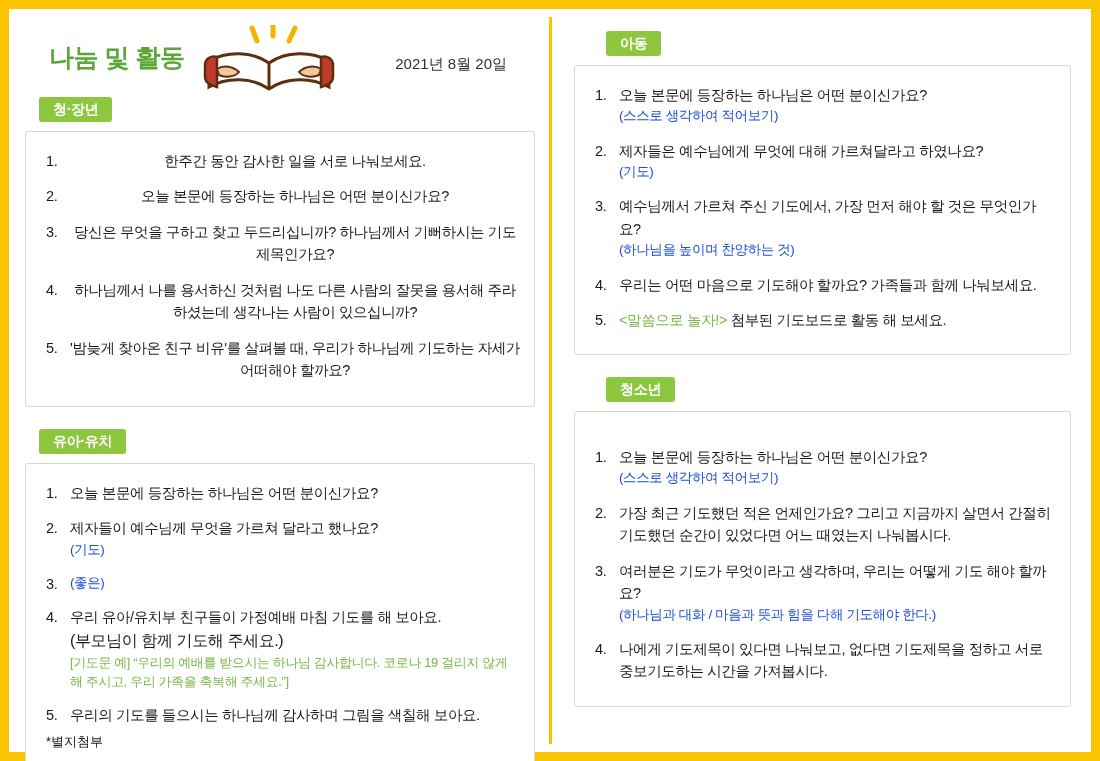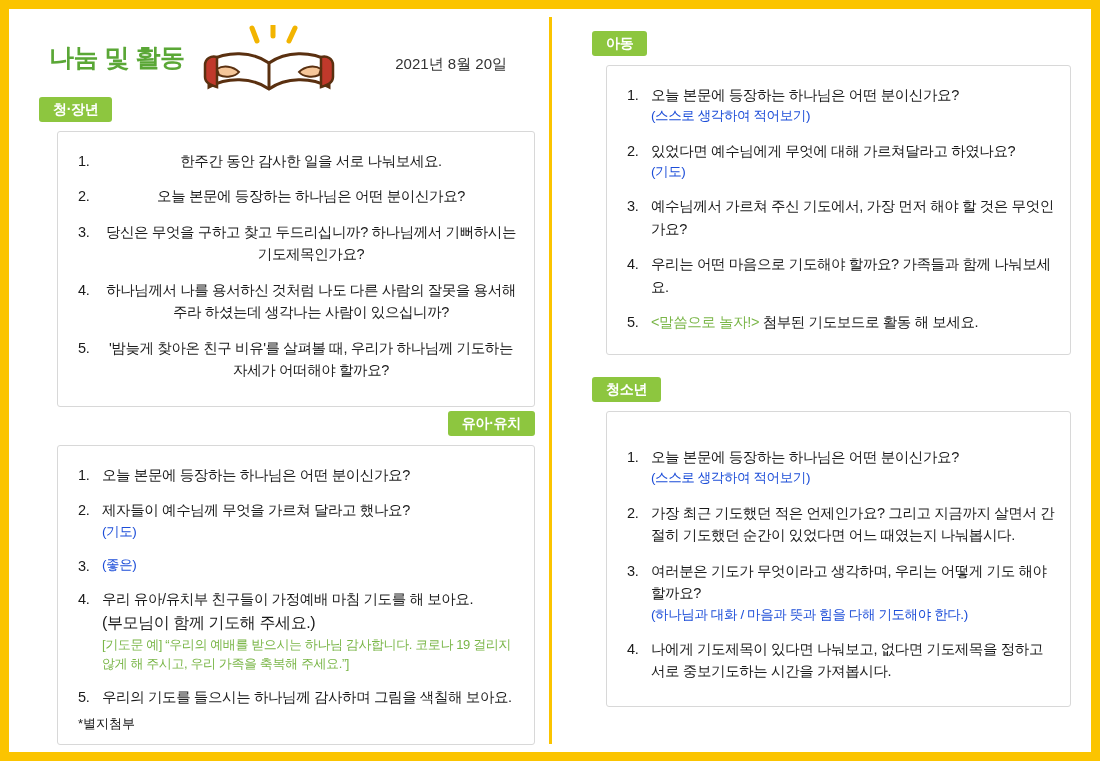--- a/index.html
+++ b/index.html
@@ -85,32 +85,31 @@
     font-weight: bold;
     padding: 5px 14px 6px 14px;
     border-radius: 3px;
     letter-spacing: -0.3px;
     line-height: 1;
   }
   .tag-wrap {
     margin: 0 0 9px 14px;
   }
   .tag-wrap.r {
-    margin-left: 2px;
+    margin-left: 16px;
     padding-left: 16px;
   }
 
   
   .box {
     border: 1px solid #d8d8d8;
     border-radius: 3px;
     box-sizing: border-box;
     background: #ffffff;
     padding: 18px 14px 14px 20px;
-    margin-left: 32px;
   }
   .box-l1 { height: 276px; text-align: center; }
   .box-l2 { height: 300px; margin-top: 0; }
   .box-r1 { height: 290px; }
   .box-r2 { height: 296px; }
 
   ol.qlist {
     margin: 0;
     padding: 0;
     list-style: none;
@@ -196,21 +195,21 @@
       <div class="box box-l1">
         <ol class="qlist">
           <li><span>한주간 동안 감사한 일을 서로 나눠보세요.</span></li>
           <li><span>오늘 본문에 등장하는 하나님은 어떤 분이신가요?</span></li>
           <li><span>당신은 무엇을 구하고 찾고 두드리십니까? 하나님께서 기뻐하시는 기도제목인가요?</span></li>
           <li><span>하나님께서 나를 용서하신 것처럼 나도 다른 사람의 잘못을 용서해 주라 하셨는데 생각나는 사람이 있으십니까?</span></li>
           <li><span>'밤늦게 찾아온 친구 비유'를 살펴볼 때, 우리가 하나님께 기도하는 자세가 어떠해야 할까요?</span></li>
         </ol>
       </div>
 
-      <div class="tag-wrap" style="margin-top:4px;text-align:right;">
+      <div class="tag-wrap" style="margin-top:22px;">
         <span class="tag">유아·유치</span>
       </div>
 
       <div class="box box-l2">
         <ol class="qlist">
           <li><span>오늘 본문에 등장하는 하나님은 어떤 분이신가요?</span></li>
           <li>
             <span>제자들이 예수님께 무엇을 가르쳐 달라고 했나요?</span>
             <span class="sub">(기도)</span>
           </li>
@@ -237,25 +236,26 @@
         <span class="tag">아동</span>
       </div>
 
       <div class="box box-r1">
         <ol class="qlist spaced">
           <li>
             <span>오늘 본문에 등장하는 하나님은 어떤 분이신가요?</span>
             <span class="sub">(스스로 생각하여 적어보기)</span>
           </li>
           <li>
-            <span>있었다면 예수님에게 무엇에 대해 가르쳐달라고 하였나요?</span>
+            <span>제자들은 예수님에게 무엇에 대해 가르쳐달라고 하였나요?</span>
             <span class="sub">(기도)</span>
           </li>
           <li>
             <span>예수님께서 가르쳐 주신 기도에서, 가장 먼저 해야 할 것은 무엇인가요?</span>
+            <span class="sub">(하나님을 높이며 찬양하는 것)</span>
           </li>
           <li><span>우리는 어떤 마음으로 기도해야 할까요? 가족들과 함께 나눠보세요.</span></li>
           <li>
             <span class="green-inline">&lt;말씀으로 놀자!&gt;</span><span> 첨부된 기도보드로 활동 해 보세요.</span>
           </li>
         </ol>
       </div>
 
       <div class="tag-wrap r" style="margin-top:22px;">
         <span class="tag">청소년</span>

